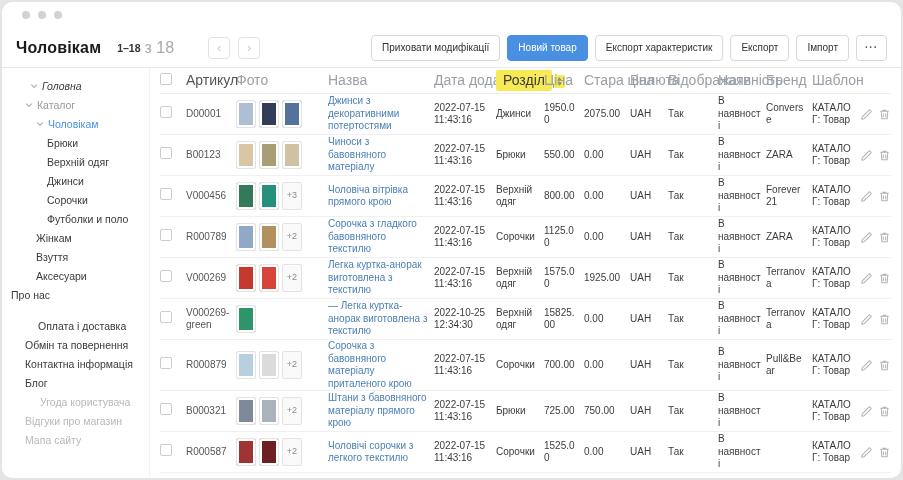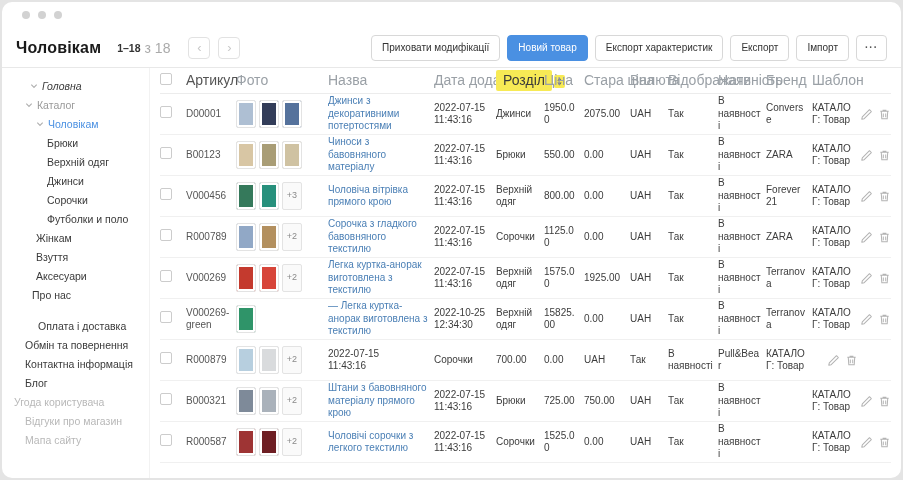--- a/index.html
+++ b/index.html
@@ -15,21 +15,21 @@
     background:#fff; border-radius:10px; overflow:hidden;
   }
   
   .titlebar { height:26px; display:flex; align-items:center; padding-left:20px; gap:8px; }
   .dot { width:8px; height:8px; border-radius:50%; background:#d2d2d2; }
   
   .header { height:40px; display:flex; align-items:center; padding:0 14px; border-bottom:1px solid #e8e8e8; }
   h1 { font-size:16px; font-weight:bold; color:#1a1a1a; letter-spacing:.2px; }
   .pagination { display:flex; align-items:center; margin-left:16px; gap:4px; }
   .pg-range { font-size:10.5px; font-weight:bold; color:#333; }
-  .pg-total { font-size:14px; color:#aaa; margin-right:10px; }
+  .pg-total { font-size:16px; color:#aaa; margin-right:26px; }
   .pg-btn { width:22px; height:22px; border:1px solid #e2e2e2; background:#fff; border-radius:4px;
             color:#c8c8c8; font-size:13px; line-height:20px; text-align:center; cursor:pointer; margin-left:4px; }
   .toolbar { margin-left:auto; display:flex; gap:7px; align-items:center;justify-content:center; }
   .toolbar button { height:26px; padding:0 10px; font-size:10px; color:#333; background:#fff;
                     border:1px solid #d8d8d8; border-radius:4px; white-space:nowrap; cursor:pointer; }
   .toolbar button.primary { background:#4a90e2; border-color:#4a90e2; color:#fff; }
   .toolbar button.more { padding:0 8px; letter-spacing:1px; font-weight:bold; color:#555; }
   
   .content { display:flex; height:calc(100% - 66px); }
   .sidebar { width:148px; flex-shrink:0; padding-top:8px; border-right:1px solid #f2f2f2; overflow:hidden; }
@@ -128,36 +128,36 @@
         </div>
         <div class="sb-item s-normal" style="padding-left: 34px;">
           <span class="sb-label">Жінкам</span>
         </div>
         <div class="sb-item s-normal" style="padding-left: 34px; text-align: center;">
           <span class="sb-label">Взуття</span>
         </div>
         <div class="sb-item s-normal" style="padding-left: 34px;">
           <span class="sb-label">Аксесуари</span>
         </div>
-        <div class="sb-item s-normal" style="padding-left: 30px;">
+        <div class="sb-item s-normal" style="padding-left: 9px;">
           <span class="sb-label">Про нас</span>
         </div>
         <div class="sb-item s-normal" style="padding-left: 36px; margin-top: 12px;">
           <span class="sb-label">Оплата і доставка</span>
         </div>
         <div class="sb-item s-normal" style="padding-left: 23px;">
           <span class="sb-label">Обмін та повернення</span>
         </div>
         <div class="sb-item s-normal" style="padding-left: 23px;">
           <span class="sb-label">Контактна інформація</span>
         </div>
         <div class="sb-item s-normal" style="padding-left: 23px;">
           <span class="sb-label">Блог</span>
         </div>
-        <div class="sb-item s-muted" style="padding-left: 12px; text-align: center;">
+        <div class="sb-item s-muted" style="padding-left: 38px; text-align: center;">
           <span class="sb-label">Угода користувача</span>
         </div>
         <div class="sb-item s-muted" style="padding-left: 23px;">
           <span class="sb-label">Відгуки про магазин</span>
         </div>
         <div class="sb-item s-muted" style="padding-left: 23px;">
           <span class="sb-label">Мапа сайту</span>
         </div>
       </nav>
     <div class="table-area">
@@ -360,20 +360,21 @@
             </div>
           </div>
           <div class="trow">
             <div class="c col-cb"><span class="checkbox"></span></div>
             <div class="c col-sku">R000879</div>
             <div class="c col-photo">
               <span class="thumb" style="background:#b7cfdf"></span>
               <span class="thumb" style="background:#d9dbdd"></span>
               <span class="thumb more">+2</span>
             </div>
+            <div class="c col-name"><a class="plink">Сорочка з бавовняного матеріалу приталеного крою</a></div>
             <div class="c col-date">
               <span>2022-07-15</span>
               <span>11:43:16</span>
             </div>
             <div class="c col-section">Сорочки</div>
             <div class="c col-price">700.00</div>
             <div class="c col-old_price">0.00</div>
             <div class="c col-currency">UAH</div>
             <div class="c col-display">Так</div>
             <div class="c col-stock">В наявності</div>

